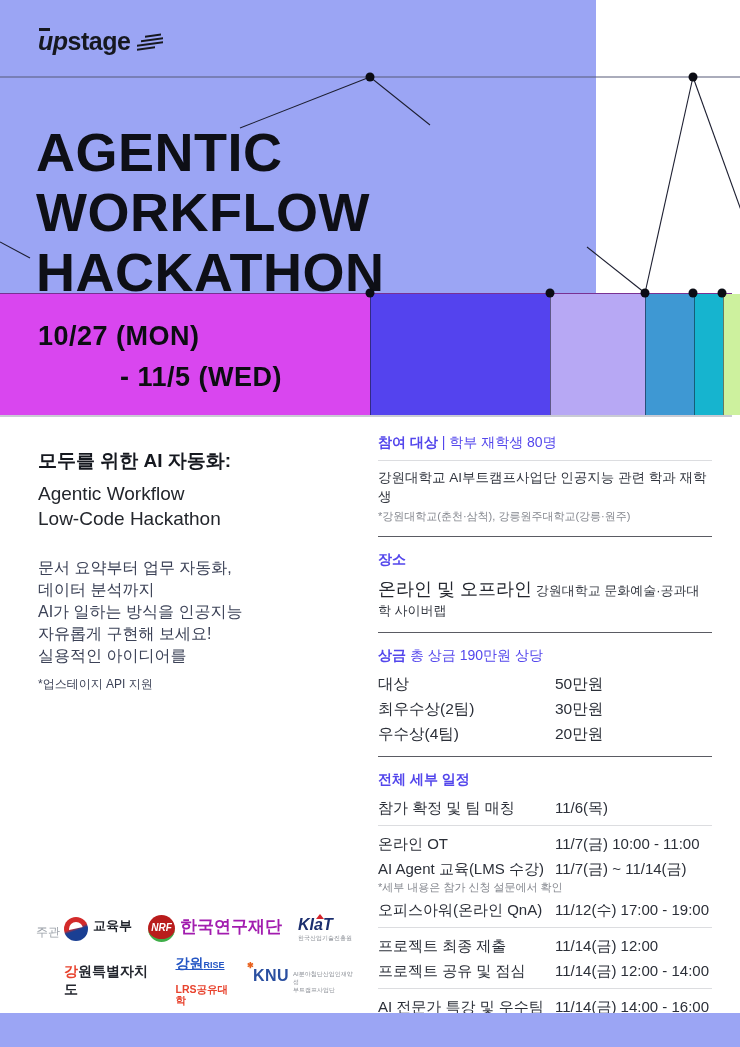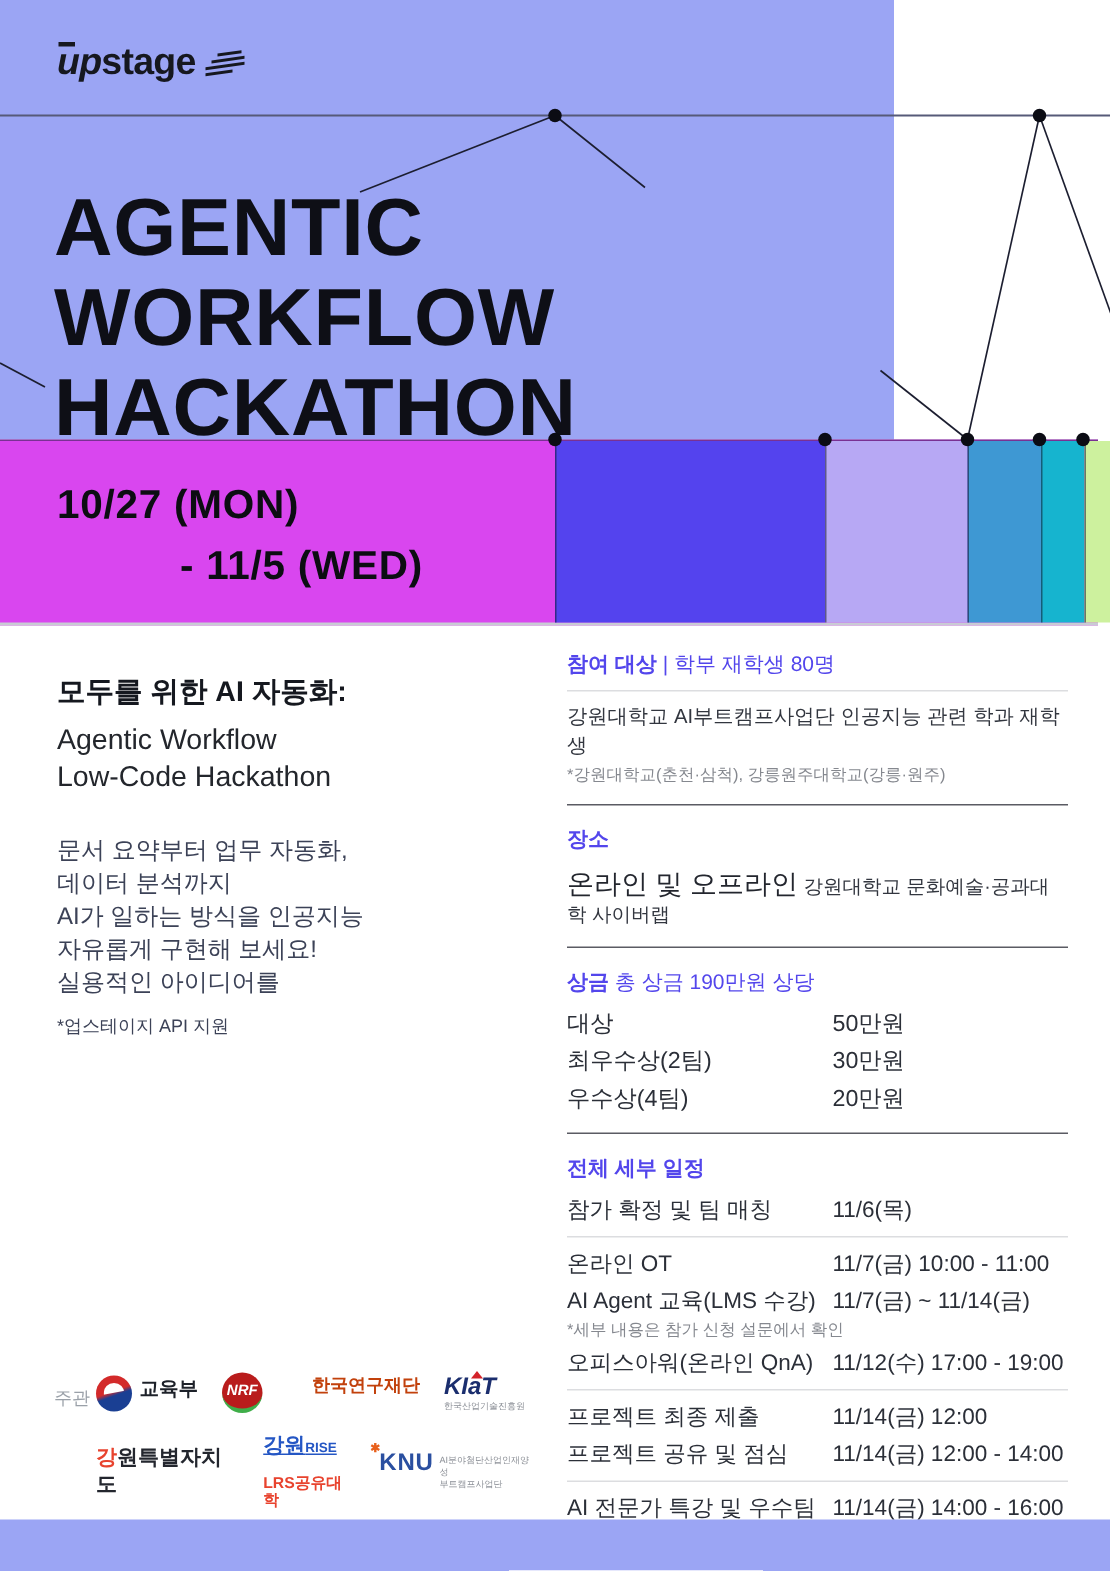--- a/index.html
+++ b/index.html
@@ -55,21 +55,21 @@
   .org-row{display:flex;align-items:center;gap:16px;margin-left:28px;}
   .org-row1{margin-bottom:14px;}
   .org{display:flex;align-items:flex-start;gap:5px;white-space:nowrap;}
   .moe-mark{width:24px;height:24px;border-radius:50%;
             background:linear-gradient(160deg,#d32a2a 0%,#d32a2a 45%,#1a3f93 55%,#1a3f93 100%);position:relative;}
   .moe-mark::after{content:"";position:absolute;left:5px;top:5px;width:14px;height:14px;border-radius:50%;background:#ffffff;
             clip-path:polygon(0 0,100% 0,100% 40%,0 60%);}
   .org-moe-text{font-size:13px;font-weight:700;color:#1d2129;}
   .nrf-mark{width:27px;height:27px;border-radius:50%;background:#b91c1c;color:#fff;font-size:10px;font-weight:700;
             display:flex;align-items:center;justify-content:center;font-style:italic;border-bottom:3px solid #3fae49;box-sizing:border-box;}
-  .org-nrf-text{font-size:12px;font-weight:700;color:#c2410c;margin-left:28px;}
+  .org-nrf-text{font-size:17px;font-weight:700;color:#a21caf;}
   .kiat{display:flex;flex-direction:column;align-items:flex-start;line-height:1;}
   .kiat-mark{font-size:16px;font-weight:700;font-style:italic;color:#1b2e6e;letter-spacing:0;position:relative;}
   .kiat-mark::after{content:"";position:absolute;right:9px;top:-3px;border-left:4px solid transparent;border-right:4px solid transparent;border-bottom:5px solid #d3232a;}
   .kiat-sub{font-size:6px;color:#8b8f96;margin-top:2px;}
   .gw-prov{font-size:14px;font-weight:700;color:#23262e;}
   .gw-prov .red{color:#e8432e;}
   .gwrise{display:flex;flex-direction:column;line-height:1;}
   .gwrise .top{font-size:14px;font-weight:700;color:#2456c4;text-decoration:underline;}
   .gwrise .top small{font-size:9px;font-weight:700;}
   .gwrise .bottom{font-size:10.5px;font-weight:700;color:#e8432e;margin-top:14px;}

